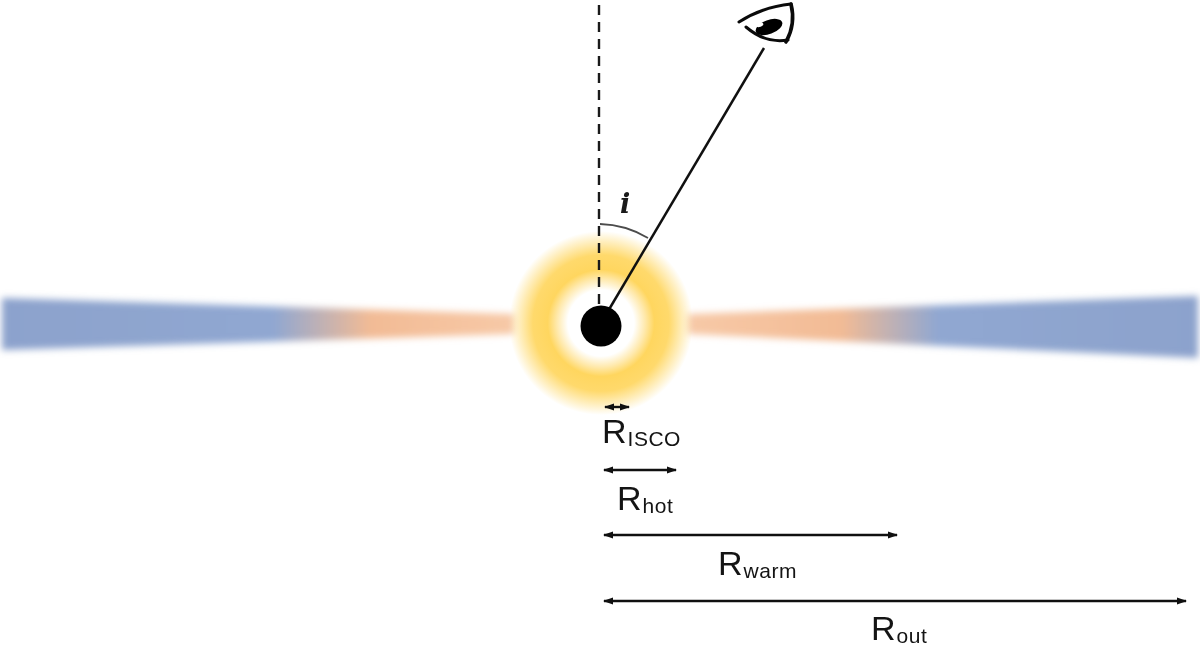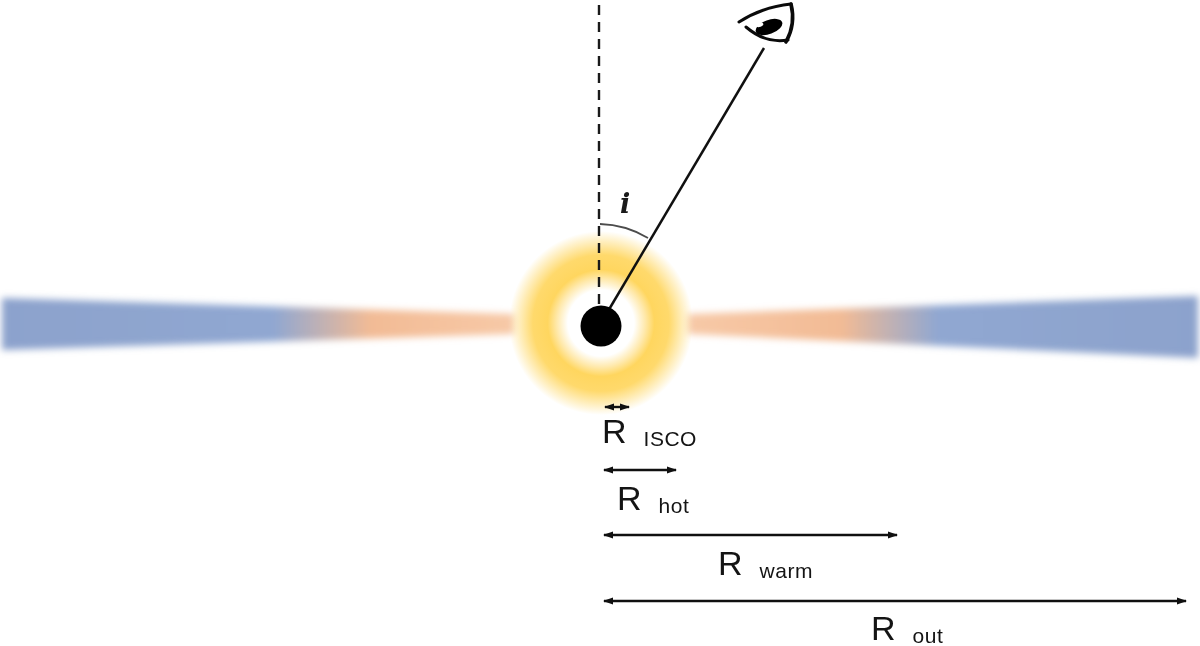--- a/index.html
+++ b/index.html
@@ -16,21 +16,21 @@
     color:#141414;
     font-size:34px;
     line-height:1;
     white-space:nowrap;
     display:flex;
     align-items:flex-start;
   }
   .lbl .sub{
     font-size:21px;
     transform:translateY(14px);
-    margin-left:17px;
+    margin-left:1px;
     letter-spacing:0.5px;
   }
   #inclination-label{
     position:absolute;
     left:620px;top:190px;
     font-family:"DejaVu Serif",serif;
     font-style:italic;
     font-weight:600;
     font-size:27px;
     color:#1a1a1a;

